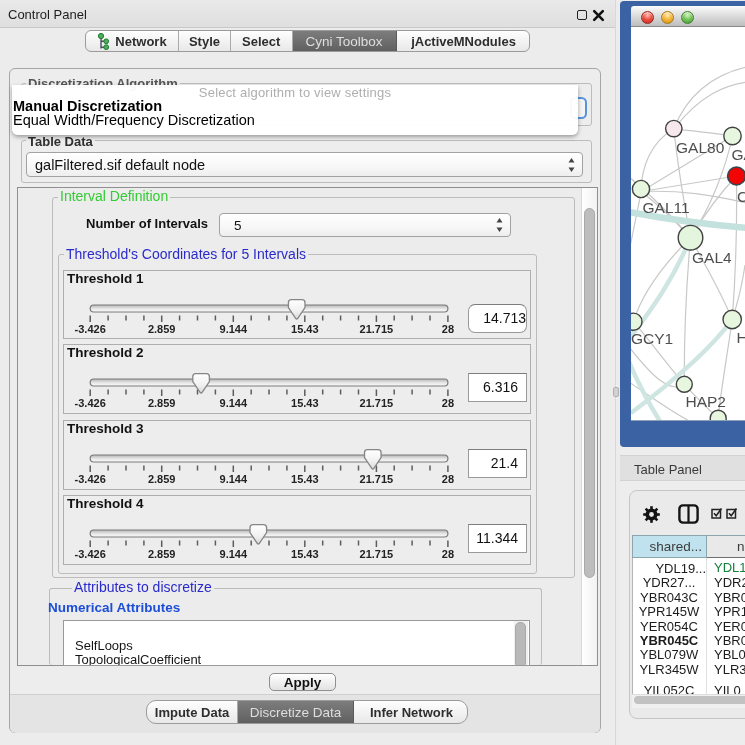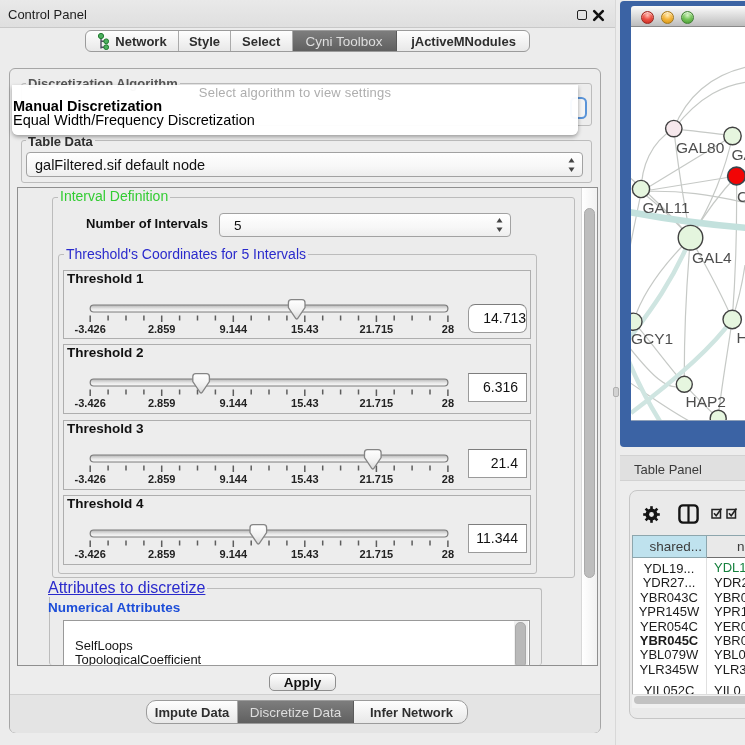--- a/index.html
+++ b/index.html
@@ -281,21 +281,21 @@
       <text x="170.3" y="62.5" text-anchor="middle">9.144</text>
       <text x="241.8" y="62.5" text-anchor="middle">15.43</text>
       <text x="313.4" y="62.5" text-anchor="middle">21.715</text>
       <text x="384.9" y="62.5" text-anchor="middle">28</text>
     </g>
     <path d="M 187.0,37.5 L 187.0,32.7 Q 187.0,29.7 190.0,29.7 L 200.6,29.7 Q 203.6,29.7 203.6,32.7 L 203.6,37.5 L 196.2,48.6 Q 195.3,49.4 194.4,48.6 Z" fill="url(#th4)" stroke="#858585" stroke-width="1.3"></path>
   </svg>
   <div class="vbox abs" style="left:468px;top:524px;width:59px;height:29px;line-height:27px;padding-right:8px;">11.344</div>
 
   <div class="grp abs" style="left:49px;top:588px;width:493px;height:77px;border-bottom:none;"></div>
-  <div class="abs" style="left:46px;top:579px;background:#ECECEC;padding:0 2px;font-size:16px;color:#2a2acc;text-decoration:underline;">Attributes to discretize</div>
+  <div class="abs" style="left:72px;top:579px;background:#ECECEC;padding:0 2px;font-size:14px;color:#2a2acc;">Attributes to discretize</div>
   <div class="abs" style="left:48px;top:599.5px;font-size:13.5px;font-weight:bold;color:#1d4ed8;">Numerical Attributes</div>
   <div class="abs" style="left:63px;top:620px;width:467px;height:46px;background:#ffffff;border:1px solid #999;box-sizing:border-box;overflow:hidden;">
     <div style="padding:18px 0 0 11px;font-size:13px;color:#151515;line-height:14px;">SelfLoops<br>TopologicalCoefficient<br>BetweennessCentrality</div>
     <div class="abs" style="right:1px;top:0;width:14px;height:44px;background:#f0f0f0;"></div>
     <div class="abs" style="right:3px;top:1px;width:9px;height:44px;background:#b9b9b9;border:1px solid #a9a9a9;border-radius:5px;"></div>
   </div>
 
   <div class="abs" style="left:269px;top:673px;width:67px;height:18px;background:linear-gradient(#ffffff,#e2e2e2);border:1px solid #8f8f8f;border-radius:5px;box-sizing:border-box;
        display:flex;align-items:center;justify-content:center;font-size:13.5px;font-weight:bold;color:#111;">Apply</div>
 
@@ -418,21 +418,21 @@
     <rect x="1" y="2.5" width="8.5" height="8.5" fill="none" stroke="#222" stroke-width="1.5"></rect>
     <path d="M3 6.2 L5.2 8.8 L10.5 1.5" fill="none" stroke="#222" stroke-width="1.6"></path>
   </svg>
 
   <div class="abs" style="left:632px;top:535px;width:113px;height:172px;background:#ffffff;border:1px solid #b5b5b5;border-right:none;box-sizing:border-box;"></div>
   <div class="abs" style="left:632px;top:535px;width:75px;height:23px;background:#bfe2ee;border:1px solid #8da6ad;box-sizing:border-box;
        display:flex;align-items:center;justify-content:flex-end;padding-right:4px;font-size:13.5px;color:#3c3c3c;">shared...</div>
   <div class="abs" style="left:707px;top:535px;width:38px;height:23px;background:#e9e9e9;border-top:1px solid #8da6ad;border-bottom:1px solid #6f6f6f;box-sizing:border-box;
        display:flex;align-items:center;font-size:13.5px;color:#3c3c3c;padding-left:30px;">n</div>
   <div class="abs" style="left:705.5px;top:558px;width:1px;height:136px;background:#e0e0e0;"></div>
-  <div class="abs" style="left:632px;top:561.8px;width:74px;height:14.4px;font-size:13px;color:#1c1c1c;text-align:center;line-height:14.4px;">YDL19...</div>
+  <div class="abs" style="left:632px;top:561.8px;width:74px;height:14.4px;font-size:13px;color:#1c1c1c;text-align:right;line-height:14.4px;">YDL19...</div>
   <div class="abs" style="left:714px;top:561px;width:31px;height:14.4px;font-size:13px;color:#15803d;line-height:14.4px;overflow:hidden;">YDL1</div>
   <div class="abs" style="left:632px;top:576.2px;width:74px;height:14.4px;font-size:13px;color:#1c1c1c;text-align:center;line-height:14.4px;">YDR27...</div>
   <div class="abs" style="left:714px;top:576.2px;width:31px;height:14.4px;font-size:13px;color:#1c1c1c;line-height:14.4px;overflow:hidden;">YDR2</div>
   <div class="abs" style="left:632px;top:590.7px;width:74px;height:14.4px;font-size:13px;color:#1c1c1c;text-align:center;line-height:14.4px;">YBR043C</div>
   <div class="abs" style="left:714px;top:590.7px;width:31px;height:14.4px;font-size:13px;color:#1c1c1c;line-height:14.4px;overflow:hidden;">YBR0</div>
   <div class="abs" style="left:632px;top:605.1px;width:74px;height:14.4px;font-size:13px;color:#1c1c1c;text-align:center;line-height:14.4px;">YPR145W</div>
   <div class="abs" style="left:714px;top:605.1px;width:31px;height:14.4px;font-size:13px;color:#1c1c1c;line-height:14.4px;overflow:hidden;">YPR1</div>
   <div class="abs" style="left:632px;top:619.5px;width:74px;height:14.4px;font-size:13px;color:#1c1c1c;text-align:center;line-height:14.4px;">YER054C</div>
   <div class="abs" style="left:714px;top:619.5px;width:31px;height:14.4px;font-size:13px;color:#1c1c1c;line-height:14.4px;overflow:hidden;">YER0</div>
   <div class="abs" style="left:632px;top:633.9px;width:74px;height:14.4px;font-size:13px;color:#1c1c1c;text-align:center;line-height:14.4px;font-weight:bold;">YBR045C</div>

